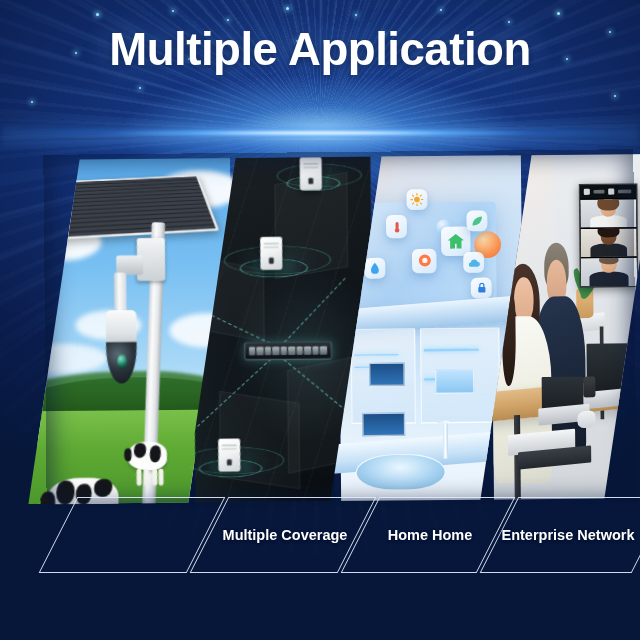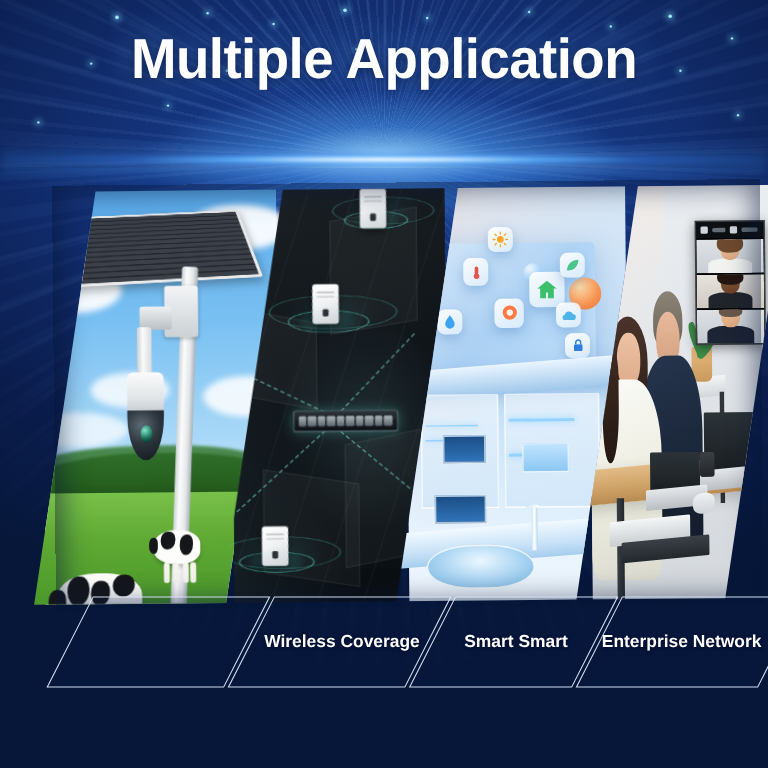--- a/index.html
+++ b/index.html
@@ -488,22 +488,22 @@
     </div>
 
     <div class="photo-edge-glow"></div>
   </div>
 
   <div id="label-bar">
 
     <div class="label-cell" style="left:58px;width:148px;"></div>
 
     <div class="label-cell" style="left:209px;width:148px;"></div>
-    <div class="label-text" style="left:211px;width:148px;justify-content:center;">Wireless Coverage</div>
+    <div class="label-text" style="left:211px;width:148px;justify-content:center;">Multiple Coverage</div>
 
     <div class="label-cell" style="left:360px;width:136px;"></div>
-    <div class="label-text" style="left:362px;width:136px;justify-content:center;">Smart Smart</div>
+    <div class="label-text" style="left:362px;width:136px;justify-content:center;">Home Home</div>
 
     <div class="label-cell" style="left:499px;width:152px;"></div>
     <div class="label-text" style="left:492px;width:152px;justify-content:center;">Enterprise Network</div>
   </div>
 
 </div>
 
 </body></html>

